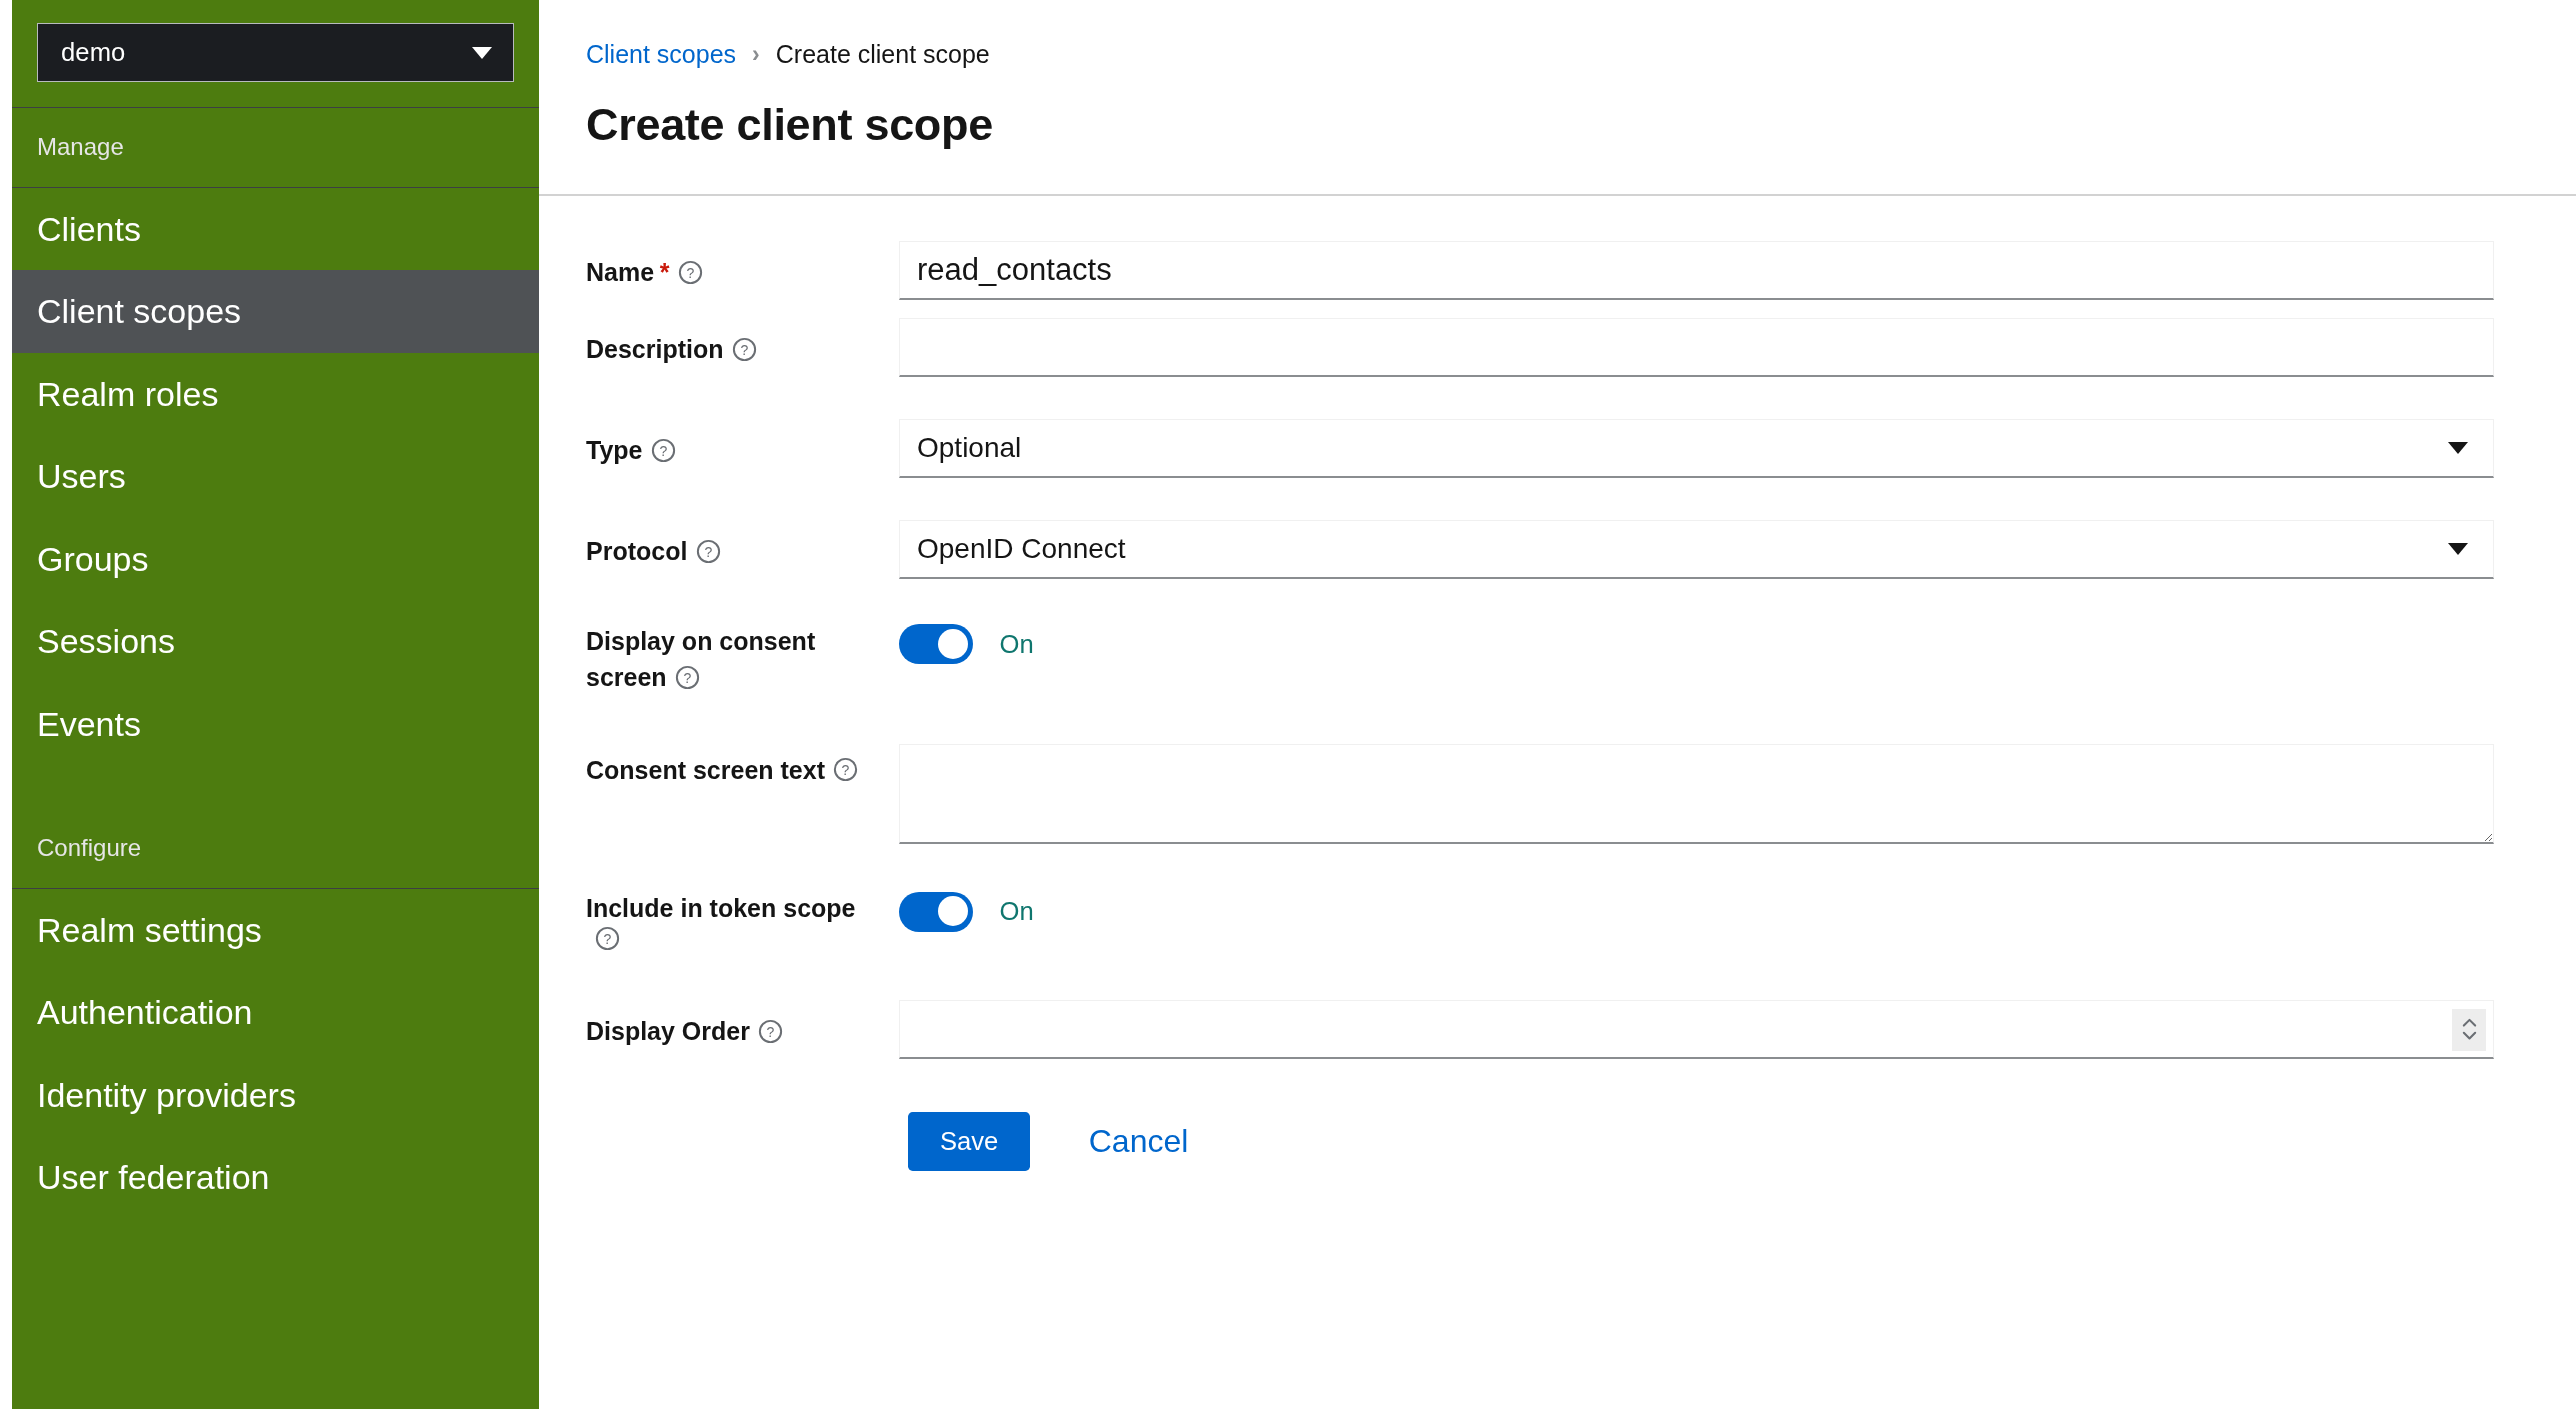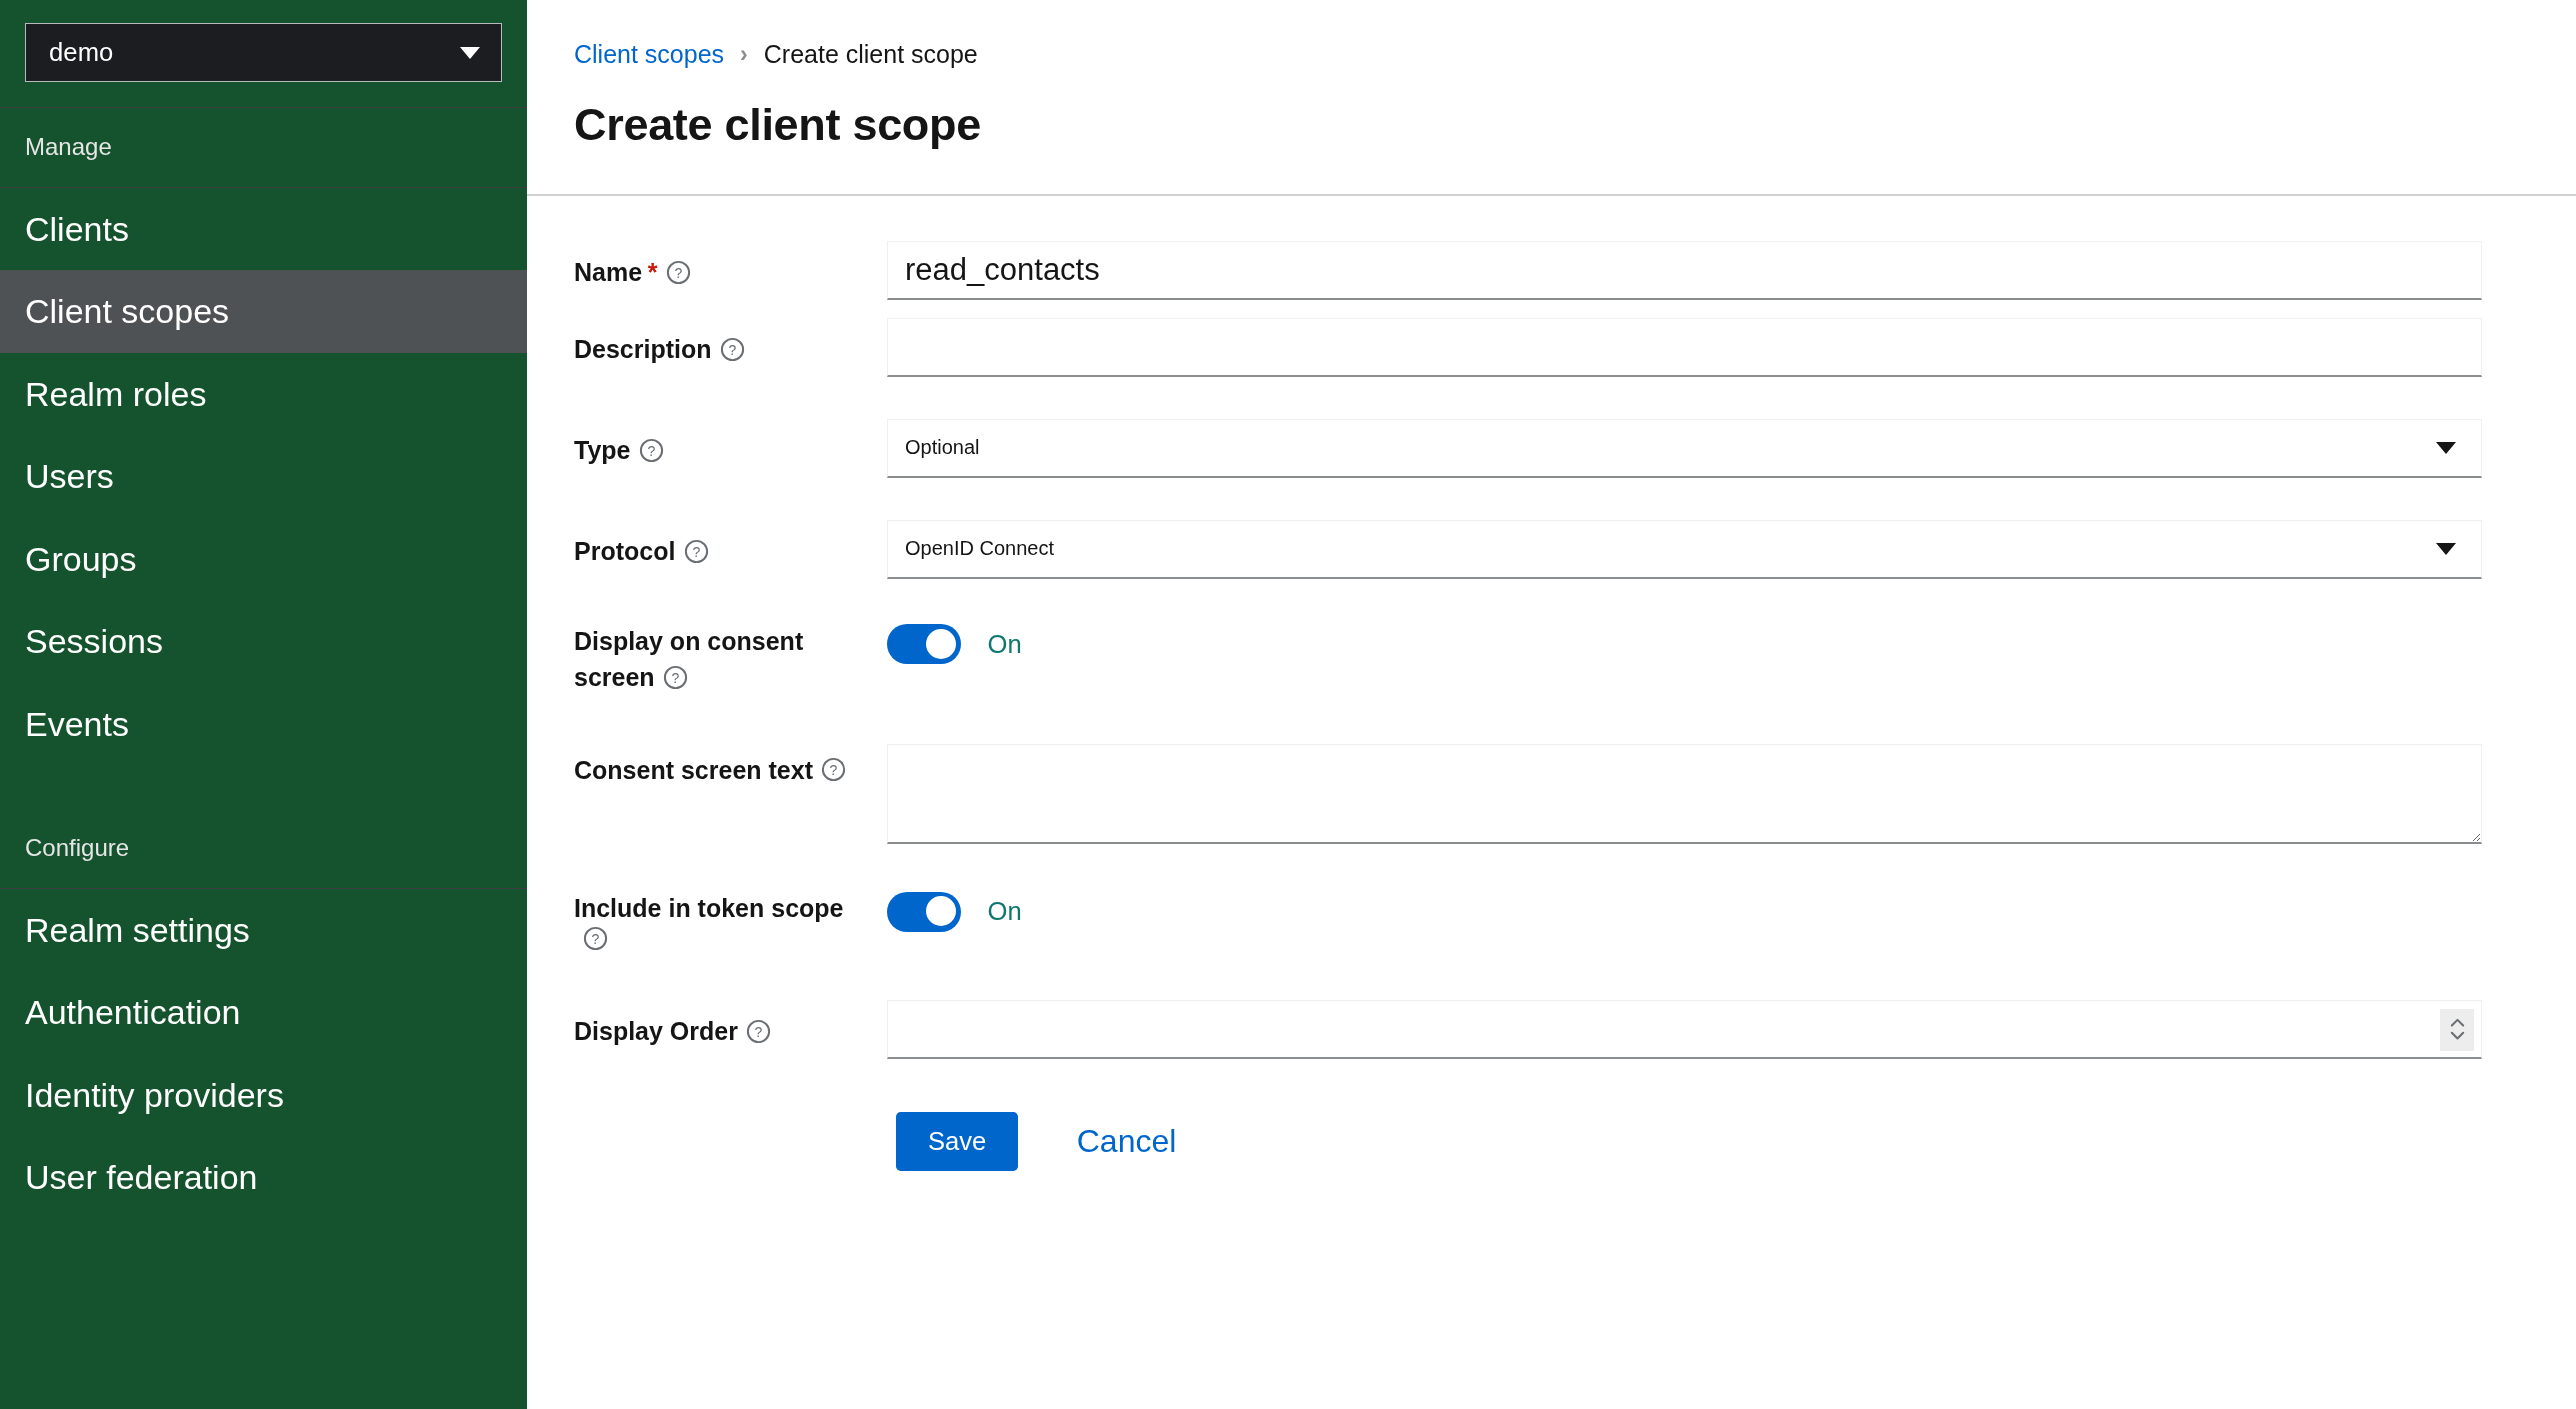--- a/index.html
+++ b/index.html
@@ -14,24 +14,25 @@
   .app {
     display: flex;
     width: 2576px;
     height: 1409px;
   }
 
   
   .sidebar {
     width: 527px;
     min-width: 527px;
-    background: #14532d;
+    background: #4d7c0f;
     height: 1409px;
     display: flex;
     flex-direction: column;
+    margin-left: 12px;
   }
   .realm-select-wrap {
     padding: 23px 25px 25px 25px;
   }
   .realm-select {
     height: 59px;
     border: 0.9px solid #b8bbbe;
     background: #1b1d21;
     display: flex;
     align-items: center;
@@ -185,21 +186,21 @@
     border: 0.9px solid #f0f0f0;
     border-bottom: 2.8px solid #8a8d90;
     background: #ffffff;
     display: flex;
     align-items: center;
     justify-content: space-between;
     padding: 0 25px 0 17px;
     cursor: pointer;
   }
   .pf-select-value {
-    font-size: 20px;
+    font-size: 28px;
     color: #151515;
   }
   .caret-dark {
     width: 0; height: 0;
     border-left: 10.4px solid transparent;
     border-right: 10.4px solid transparent;
     border-top: 12.3px solid #151515;
   }
 
   .pf-textarea {

